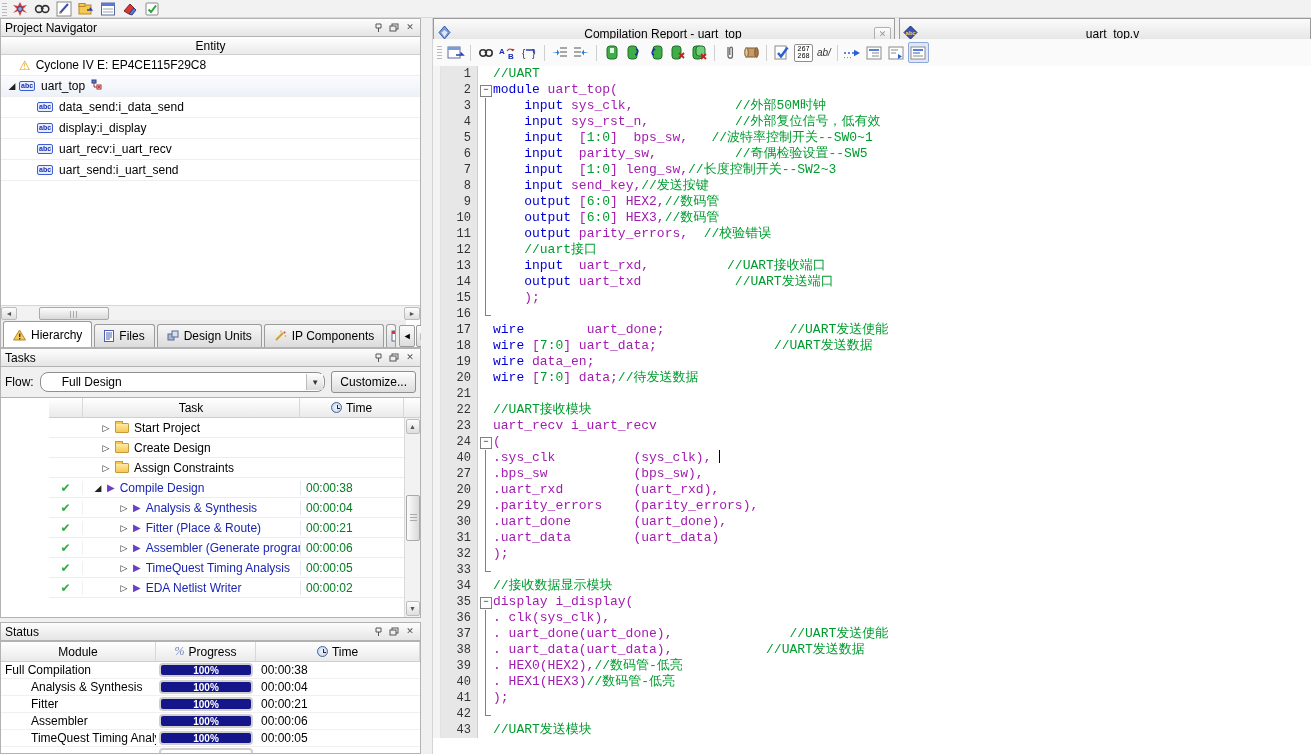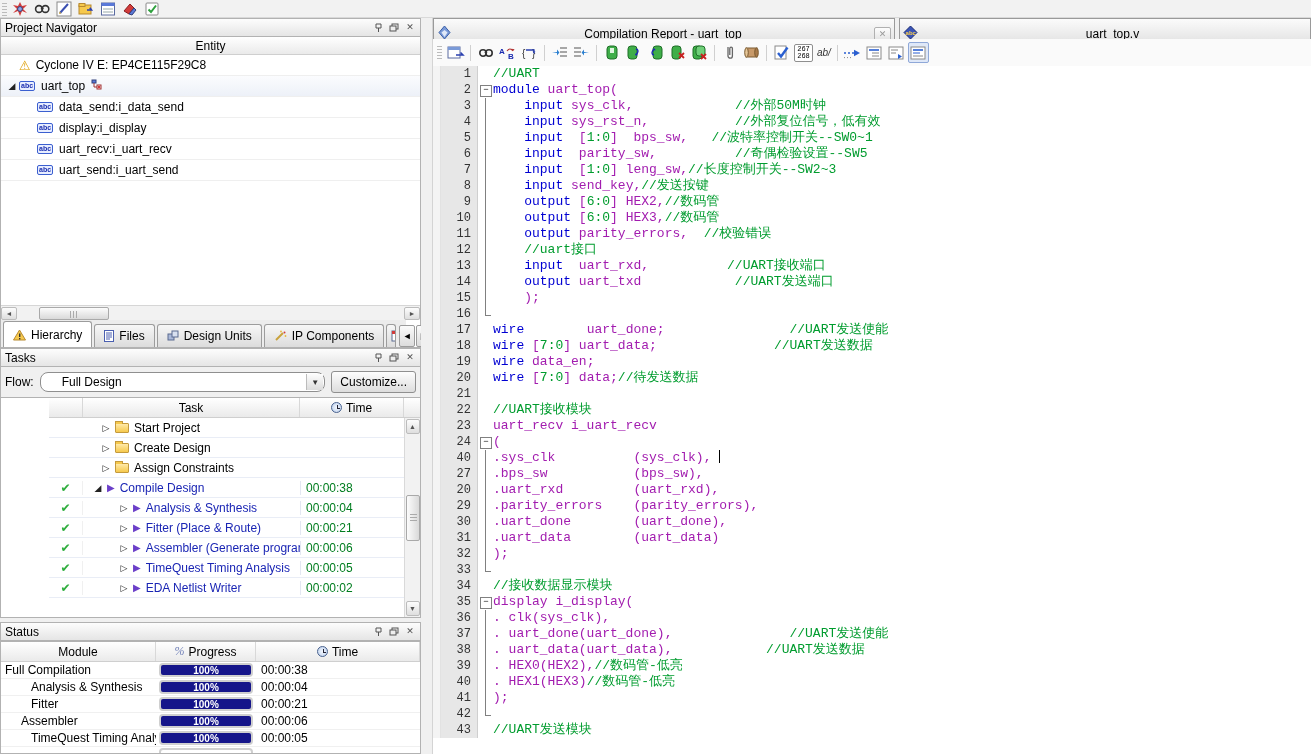--- a/index.html
+++ b/index.html
@@ -461,21 +461,21 @@
             <span class="stime">00:00:04</span>
           </div>
           <div class="srow">
             <span class="smod" style="padding-left: 30px;">Fitter</span>
             <span class="sbar">
               <span class="pbar">100%</span>
             </span>
             <span class="stime">00:00:21</span>
           </div>
           <div class="srow">
-            <span class="smod" style="padding-left: 20px;">Assembler</span>
+            <span class="smod" style="padding-left: 30px;">Assembler</span>
             <span class="sbar">
               <span class="pbar">100%</span>
             </span>
             <span class="stime">00:00:06</span>
           </div>
           <div class="srow">
             <span class="smod" style="padding-left: 30px;">TimeQuest Timing Analyzer</span>
             <span class="sbar">
               <span class="pbar">100%</span>
             </span>

